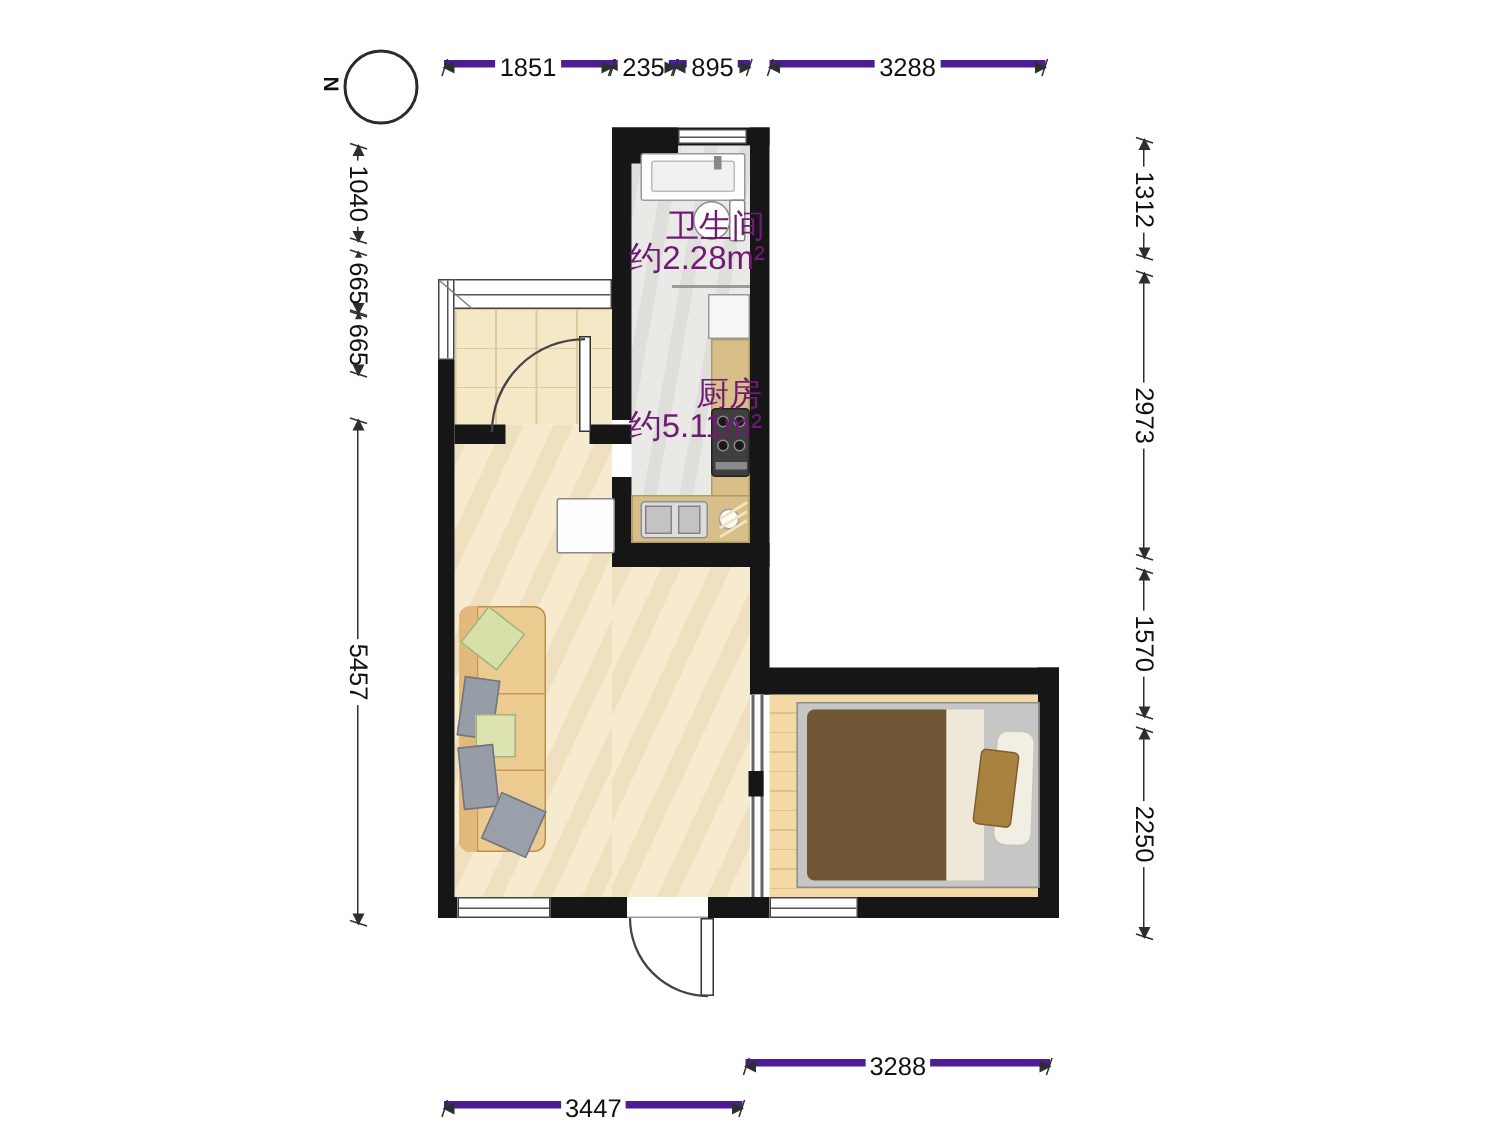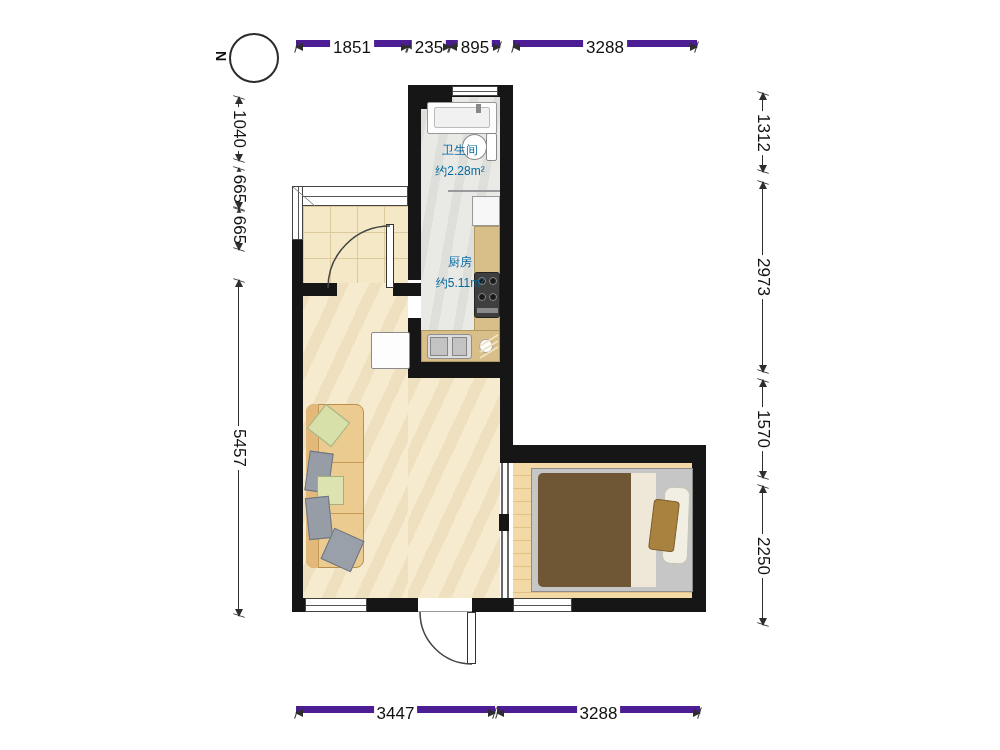--- a/index.html
+++ b/index.html
@@ -16,24 +16,24 @@
   .sill{position:absolute;background:#fff;border-bottom:1px solid #999;box-sizing:border-box;}
   
   .floor{position:absolute;}
   .floor-living{background:repeating-linear-gradient(115deg,rgba(219,196,148,.28) 0 12px,rgba(255,255,255,0) 12px 30px),#f6ebcf;}
   .floor-tile{background:repeating-linear-gradient(100deg,rgba(165,165,160,.16) 0 9px,rgba(255,255,255,0) 9px 24px),#e9e9e6;}
   .floor-balcony{background-image:linear-gradient(#dcc99c 1px,transparent 1px),linear-gradient(90deg,#dcc99c 1px,transparent 1px);background-size:27px 26px;background-color:#f4e8c7;}
   .floor-wood{background:repeating-linear-gradient(180deg,#f2d9a6 0 12px,#e0c286 12px 13px);}
   
   .furn{position:absolute;box-sizing:border-box;}
   
-  .room-label{position:absolute;text-align:center;color:#0369a1;font-size:12px;line-height:21px;font-weight:500;white-space:nowrap;}
+  .room-label{position:absolute;text-align:right;color:#701a75;font-size:22px;line-height:21px;font-weight:500;white-space:nowrap;}
   
   .dim{position:absolute;}
-  .dim-h{height:0;border-top:7px solid #4c1d95;}
+  .dim-h{height:0;border-top:5px solid #4c1d95;}
   .dim-v{width:0;border-left:1px solid #2e2e2e;}
   .dim-h::before{content:"";position:absolute;left:-1px;top:-4px;border:4px solid transparent;border-right:8px solid #2e2e2e;border-left:0;}
   .dim-h::after{content:"";position:absolute;right:-1px;top:-4px;border:4px solid transparent;border-left:8px solid #2e2e2e;border-right:0;}
   .dim-v::before{content:"";position:absolute;top:-1px;left:-4px;border:4px solid transparent;border-bottom:8px solid #2e2e2e;border-top:0;}
   .dim-v::after{content:"";position:absolute;bottom:-1px;left:-4px;border:4px solid transparent;border-top:8px solid #2e2e2e;border-bottom:0;}
   .dim .t1,.dim .t2{position:absolute;background:#2e2e2e;}
   .dim-h .t1{left:0;top:-6px;width:1px;height:12px;transform:rotate(18deg);}
   .dim-h .t2{right:0;top:-6px;width:1px;height:12px;transform:rotate(18deg);}
   .dim-v .t1{top:0;left:-6px;height:1px;width:12px;transform:rotate(18deg);}
   .dim-v .t2{bottom:0;left:-6px;height:1px;width:12px;transform:rotate(18deg);}
@@ -160,21 +160,21 @@
       <span class="t1"></span>
       <span class="t2"></span>
       <span class="dim-label">895</span>
     </div>
   <div class="dim dim-h" style="left:513px;top:40px;width:184px">
       <span class="t1"></span>
       <span class="t2"></span>
       <span class="dim-label">3288</span>
     </div>
 
-  <div class="dim dim-h" style="left:296px;top:706px;width:199px">
+  <div class="dim dim-h" style="left:296px;top:734px;width:199px">
       <span class="t1"></span>
       <span class="t2"></span>
       <span class="dim-label">3447</span>
     </div>
   <div class="dim dim-h" style="left:497px;top:706px;width:203px">
       <span class="t1"></span>
       <span class="t2"></span>
       <span class="dim-label">3288</span>
     </div>
 

